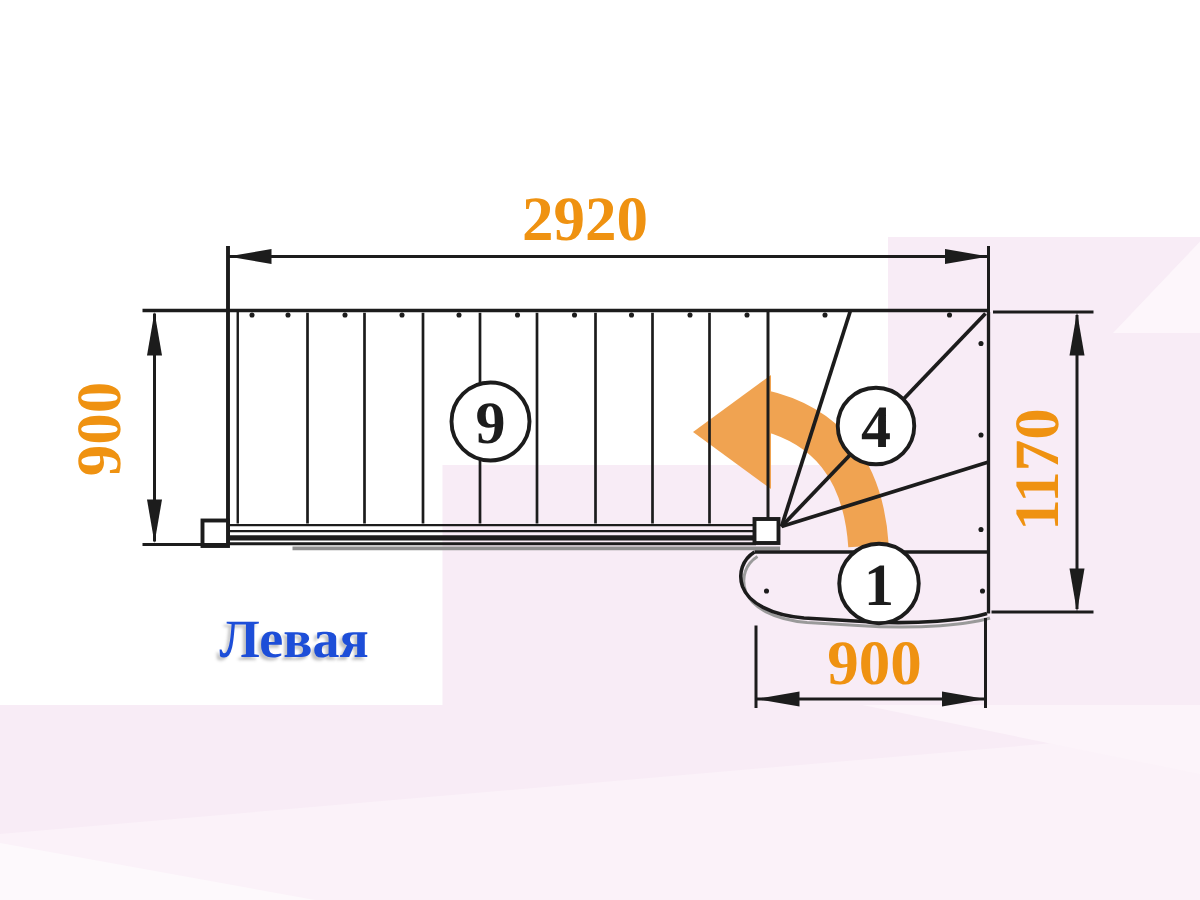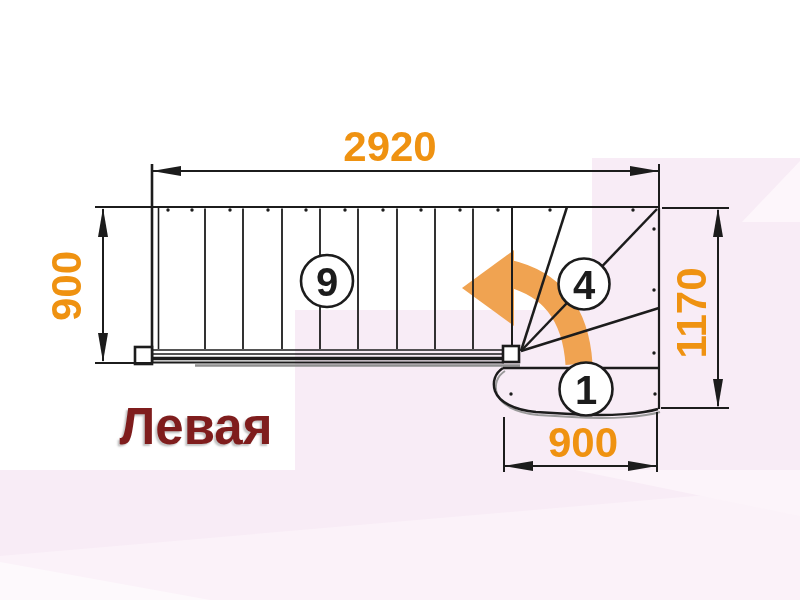--- a/index.html
+++ b/index.html
@@ -1,32 +1,32 @@
 <!DOCTYPE html>
 <html><head>
 <meta charset="utf-8">
 <style>
   html,body{margin:0;padding:0;background:#fff;}
   #stage{
     position:relative;width:800px;height:600px;overflow:hidden;
     background:#ffffff;
-    font-family:Liberation Sans, sans-serif;
+    font-family:Liberation Serif, serif;
   }
   #stage svg{position:absolute;left:0;top:0;}
   .lbl{
     position:absolute;transform:translate(-50%,-50%);
     white-space:nowrap;line-height:1;user-select:none;
   }
   .dim{
     color:#EF9211;font-weight:bold;font-size:42px;
     letter-spacing:0px;
   }
   .rot{transform:translate(-50%,-50%) rotate(-90deg);}
   .title{
-    color:#7f1d1d;font-weight:bold;font-size:51px;
+    color:#1d4ed8;font-weight:bold;font-size:36px;
     text-shadow:-2px 2px 2px rgba(120,120,120,.45);
   }
   .stepnum{
     color:#1c1c1c;font-weight:bold;font-size:40px;
   }
 </style>
 </head>
 <body>
 
 <div id="stage">

